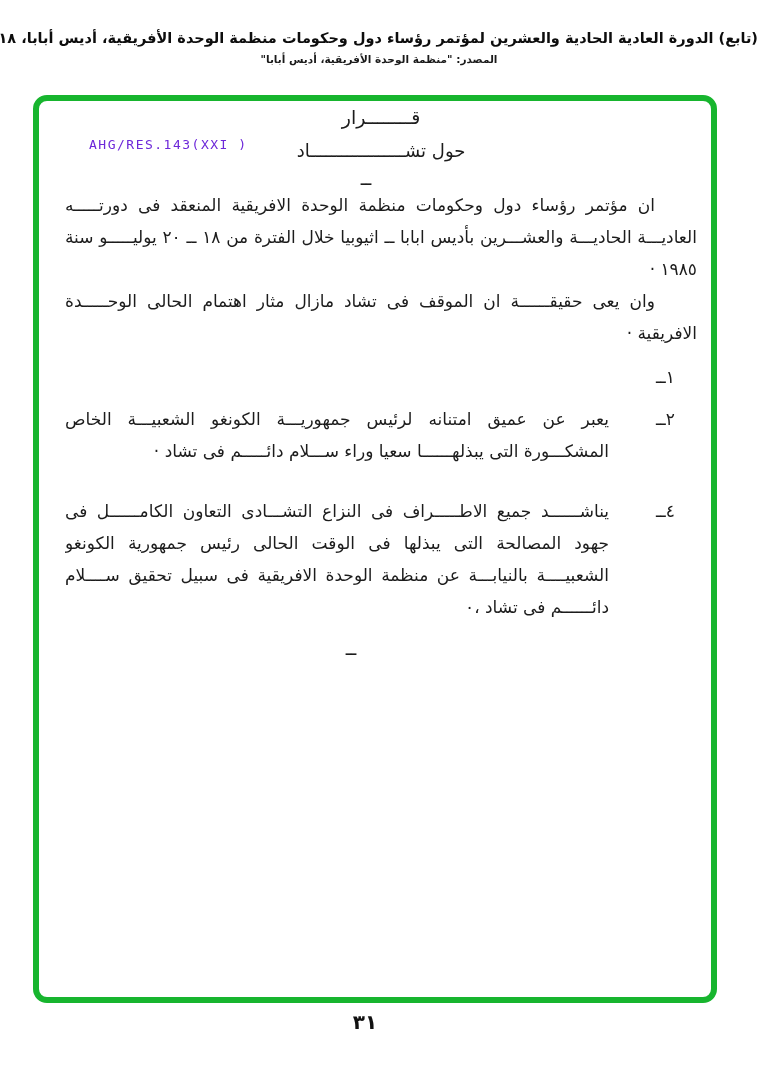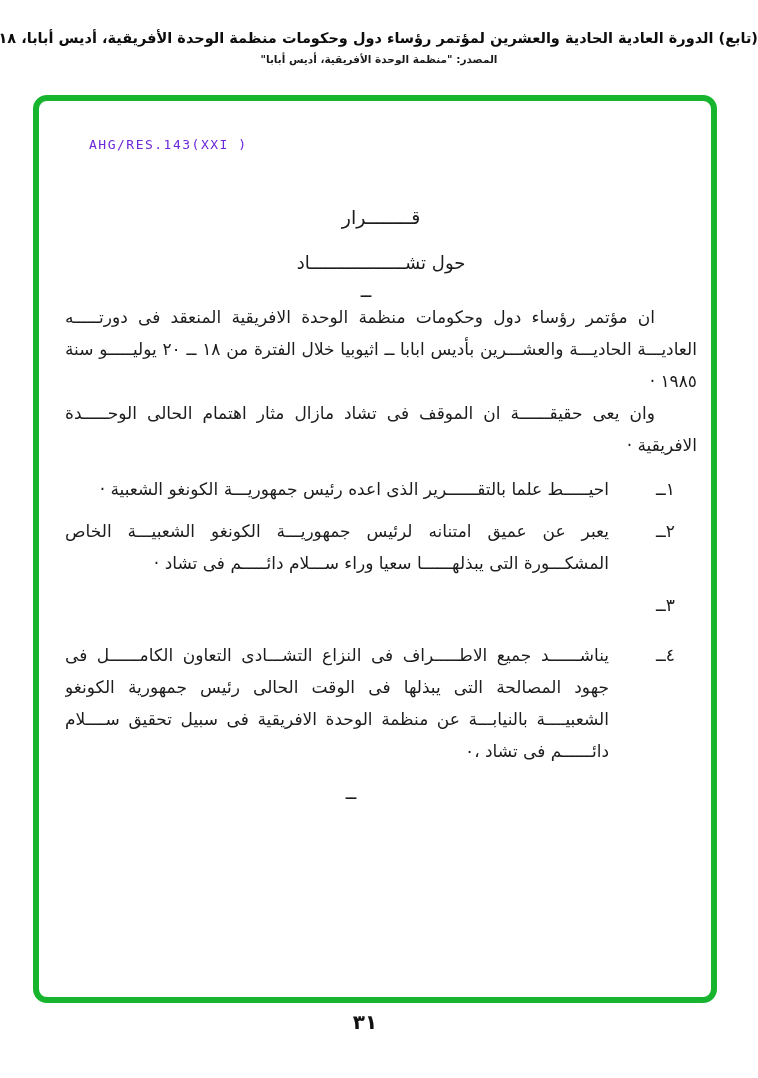--- a/index.html
+++ b/index.html
@@ -44,29 +44,28 @@
   }
   .doc-body {
     position: absolute;
     top: 0; bottom: 6px; left: 26px; right: 14px;
     direction: rtl;
     font-size: 17px;
     line-height: 32px;
     overflow: hidden;
   }
   .doc-title {
-    margin-top: 100px;
     text-align: center;
     font-size: 19px;
     letter-spacing: 0.5px;
   }
   .doc-subtitle {
     text-align: center;
     font-size: 18px;
-    margin-top: 14px;
+    margin-top: 2px;
   }
   .dash-sep {
     text-align: center;
     line-height: 20px;
     font-size: 18px;
     margin-top: 2px;
     margin-right: 30px; 
   }
   .para {
     margin-top: 0;
@@ -121,28 +120,26 @@
     <div class="doc-title">قــــــــرار</div>
     <div class="doc-subtitle">حول تشــــــــــــــــــاد</div>
     <div class="dash-sep">ــ</div>
 
     <p class="para">ان مؤتمر رؤساء دول وحكومات منظمة الوحدة الافريقية المنعقد فى دورتـــــه العاديـــة الحاديـــة والعشـــرين بأديس ابابا ــ اثيوبيا خلال الفترة من ١٨ ــ ٢٠ يوليـــــو سنة ١٩٨٥ ·</p>
     <p class="para">وان يعى حقيقــــــة ان الموقف فى تشاد مازال مثار اهتمام الحالى الوحـــــدة الافريقية ·</p>
 
     <div class="items">
       <div class="item">
         <span class="item-num">١ــ</span>
-        <span class="item-text">احيـــــط علما بالتقــــــرير الذى اعده رئيس جمهوريـــة الكونغو الشعبية ·</span>
       </div>
       <div class="item">
         <span class="item-num">٢ــ</span>
         <span class="item-text">يعبر عن عميق امتنانه لرئيس جمهوريـــة الكونغو الشعبيـــة الخاص المشكـــورة التى يبذلهــــــا سعيا وراء ســـلام دائـــــم فى تشاد ·</span>
       </div>
       <div class="item">
-        <span class="item-num">٣ــ</span>
       </div>
       <div class="item item-4">
         <span class="item-num">٤ــ</span>
         <span class="item-text">يناشــــــد جميع الاطـــــراف فى النزاع التشـــادى التعاون الكامــــــل فى جهود المصالحة التى يبذلها فى الوقت الحالى رئيس جمهورية الكونغو الشعبيــــة بالنيابـــة عن منظمة الوحدة الافريقية فى سبيل تحقيق ســــلام دائــــــم فى تشاد ،٠</span>
       </div>
     </div>
 
     <div class="end-dash">ــ</div>
   </div>
 </div>

